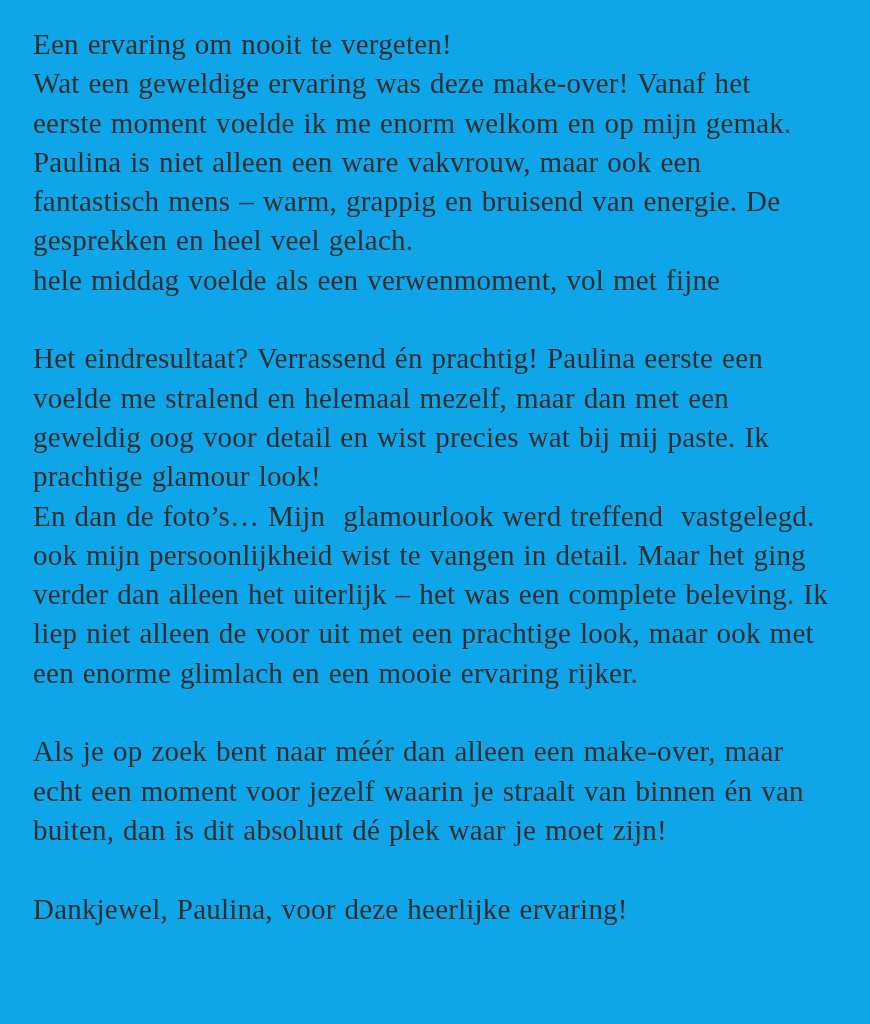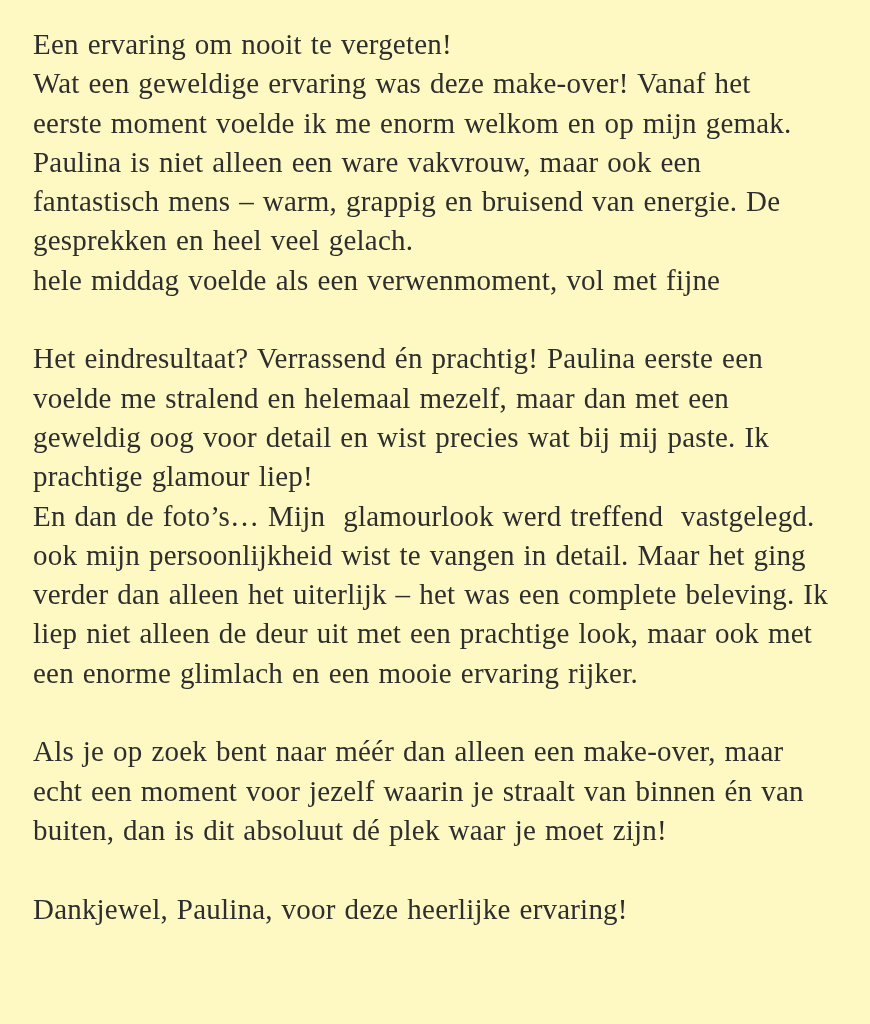--- a/index.html
+++ b/index.html
@@ -4,21 +4,21 @@
 <style>
   html, body {
     margin: 0;
     padding: 0;
     background: #ffffff;
   }
   .page {
     position: relative;
     width: 870px;
     height: 1024px;
-    background: #fef9c3;
+    background: #0ea5e9;
     overflow: hidden;
     box-sizing: border-box;
     padding: 25px 20px 0 33px;
   }
   .doc {
     font-family: "Liberation Serif", "DejaVu Serif", serif;
     font-size: 29px;
     line-height: 39.3px;
     color: #2e2e2e;
     word-spacing: 1.5px;
@@ -47,25 +47,25 @@
       <div class="line">Paulina is niet alleen een ware vakvrouw, maar ook een</div>
       <div class="line">fantastisch mens – warm, grappig en bruisend van energie. De</div>
       <div class="line">gesprekken en heel veel gelach.</div>
       <div class="line">hele middag voelde als een verwenmoment, vol met fijne</div>
     </div>
 
     <div class="paragraph">
       <div class="line">Het eindresultaat? Verrassend én prachtig! Paulina eerste een</div>
       <div class="line">voelde me stralend en helemaal mezelf, maar dan met een</div>
       <div class="line">geweldig oog voor detail en wist precies wat bij mij paste. Ik</div>
-      <div class="line">prachtige glamour liep!</div>
+      <div class="line">prachtige glamour look!</div>
       <div class="line">En dan de foto’s… Mijn  glamourlook werd treffend  vastgelegd.</div>
       <div class="line">ook mijn persoonlijkheid wist te vangen in detail. Maar het ging</div>
       <div class="line">verder dan alleen het uiterlijk – het was een complete beleving. Ik</div>
-      <div class="line">liep niet alleen de deur uit met een prachtige look, maar ook met</div>
+      <div class="line">liep niet alleen de voor uit met een prachtige look, maar ook met</div>
       <div class="line">een enorme glimlach en een mooie ervaring rijker.</div>
     </div>
 
     <div class="paragraph">
       <div class="line">Als je op zoek bent naar méér dan alleen een make-over, maar</div>
       <div class="line">echt een moment voor jezelf waarin je straalt van binnen én van</div>
       <div class="line">buiten, dan is dit absoluut dé plek waar je moet zijn!</div>
     </div>
 
     <div class="paragraph">

